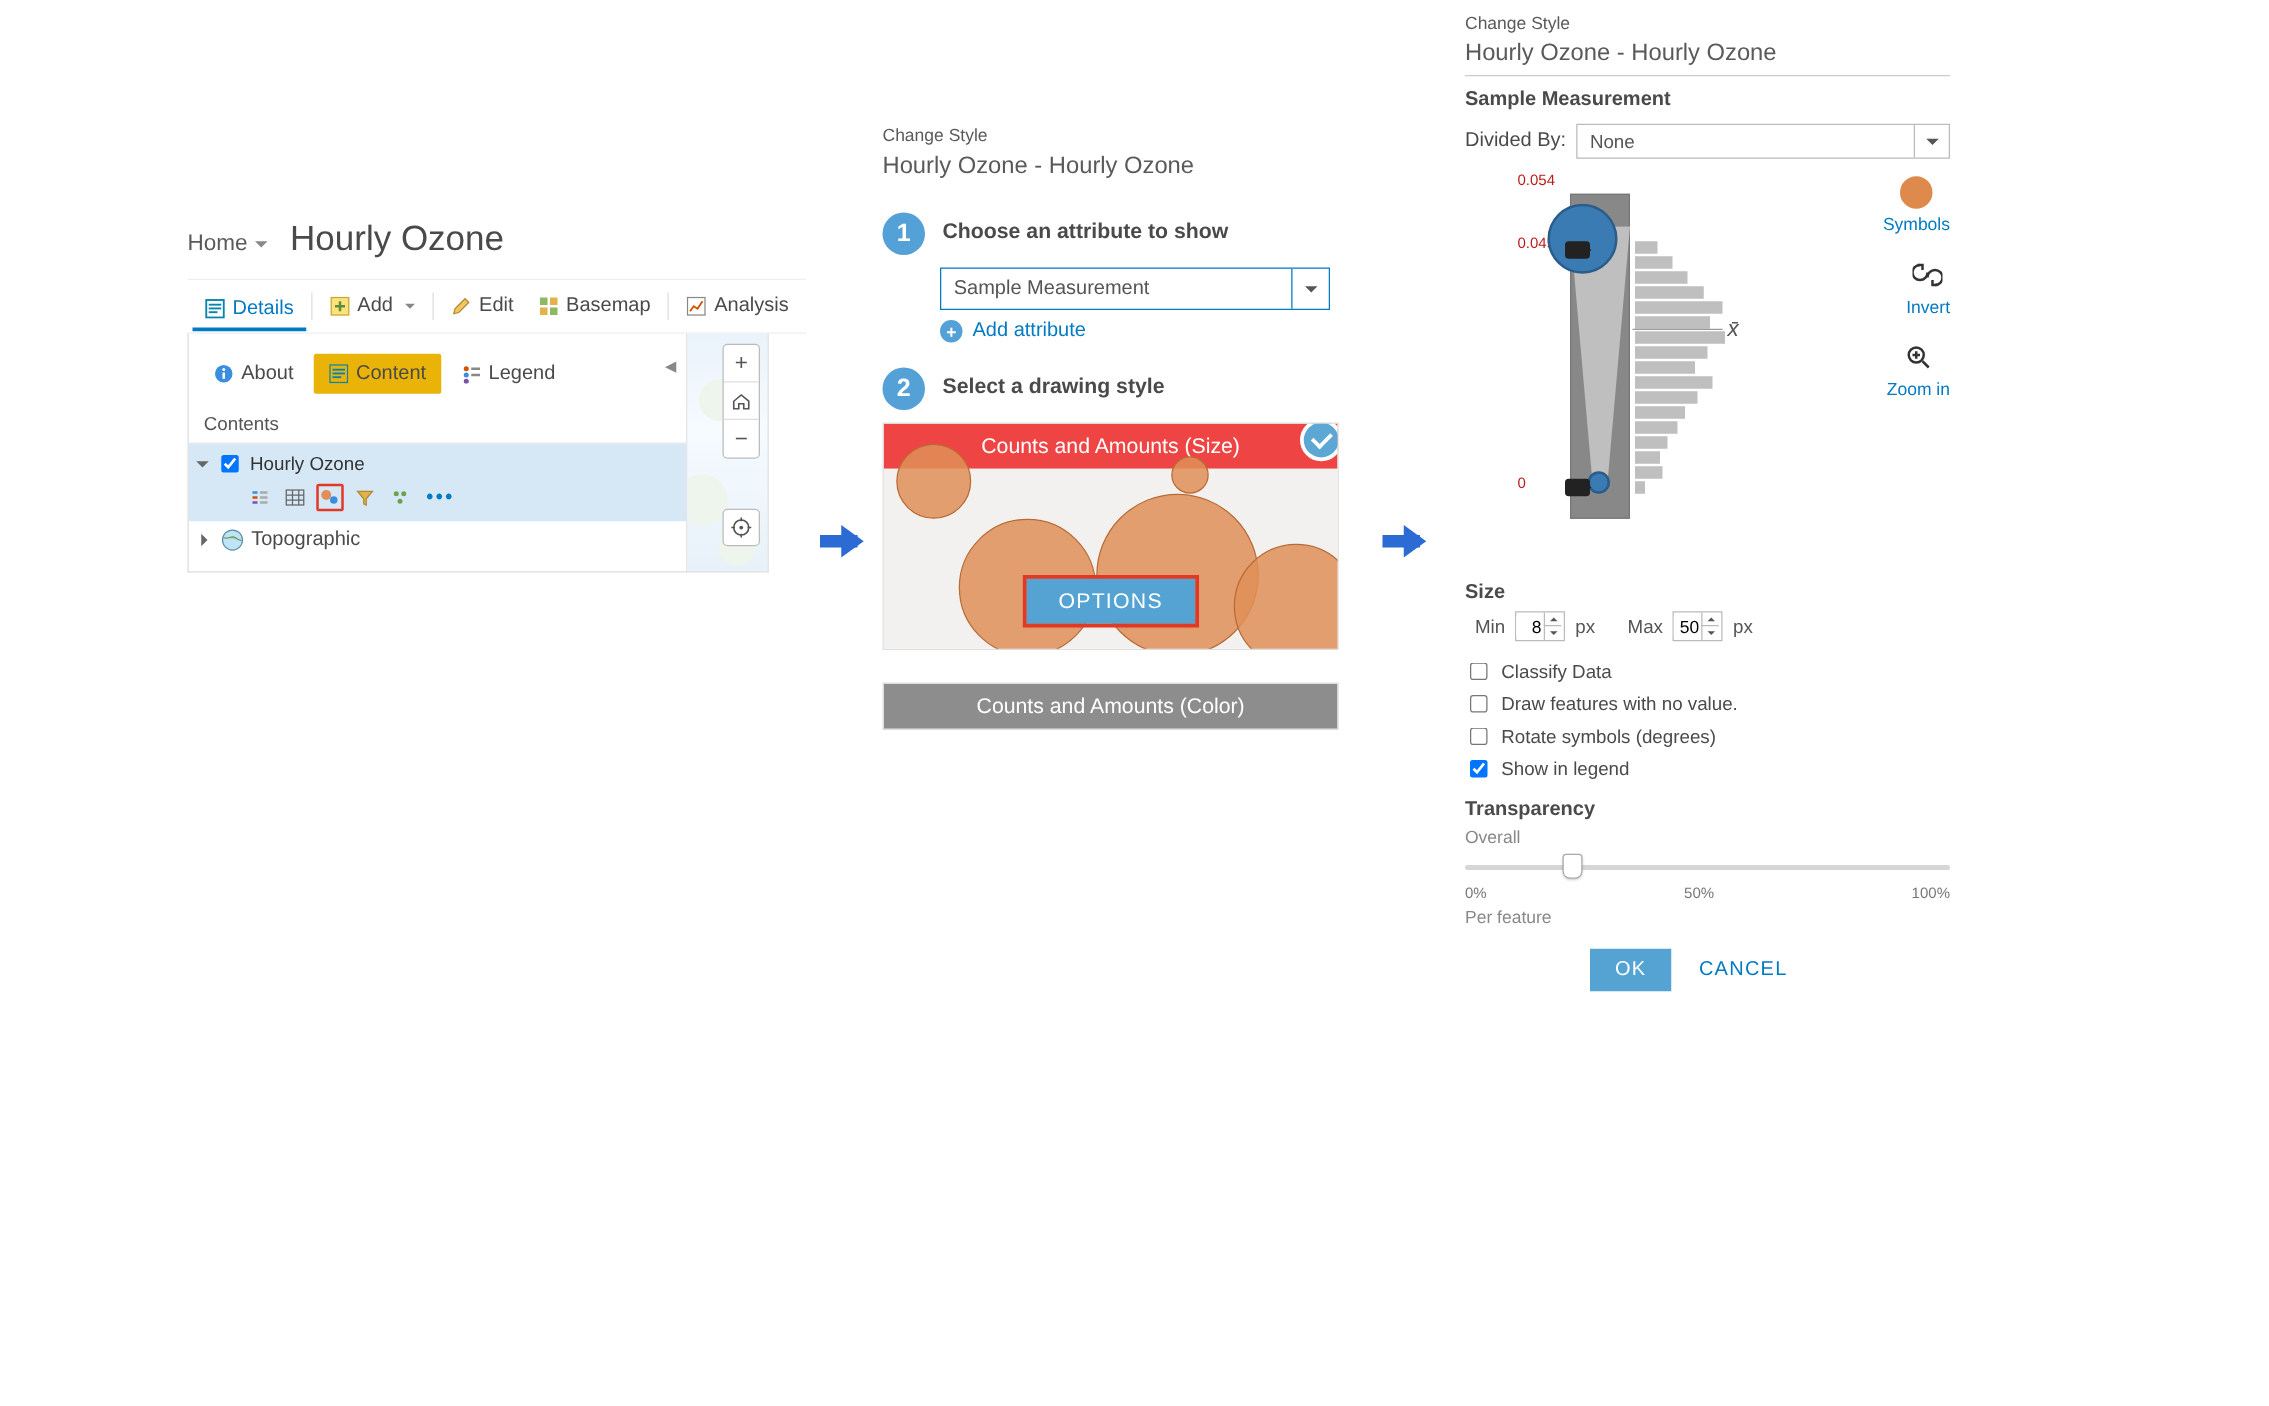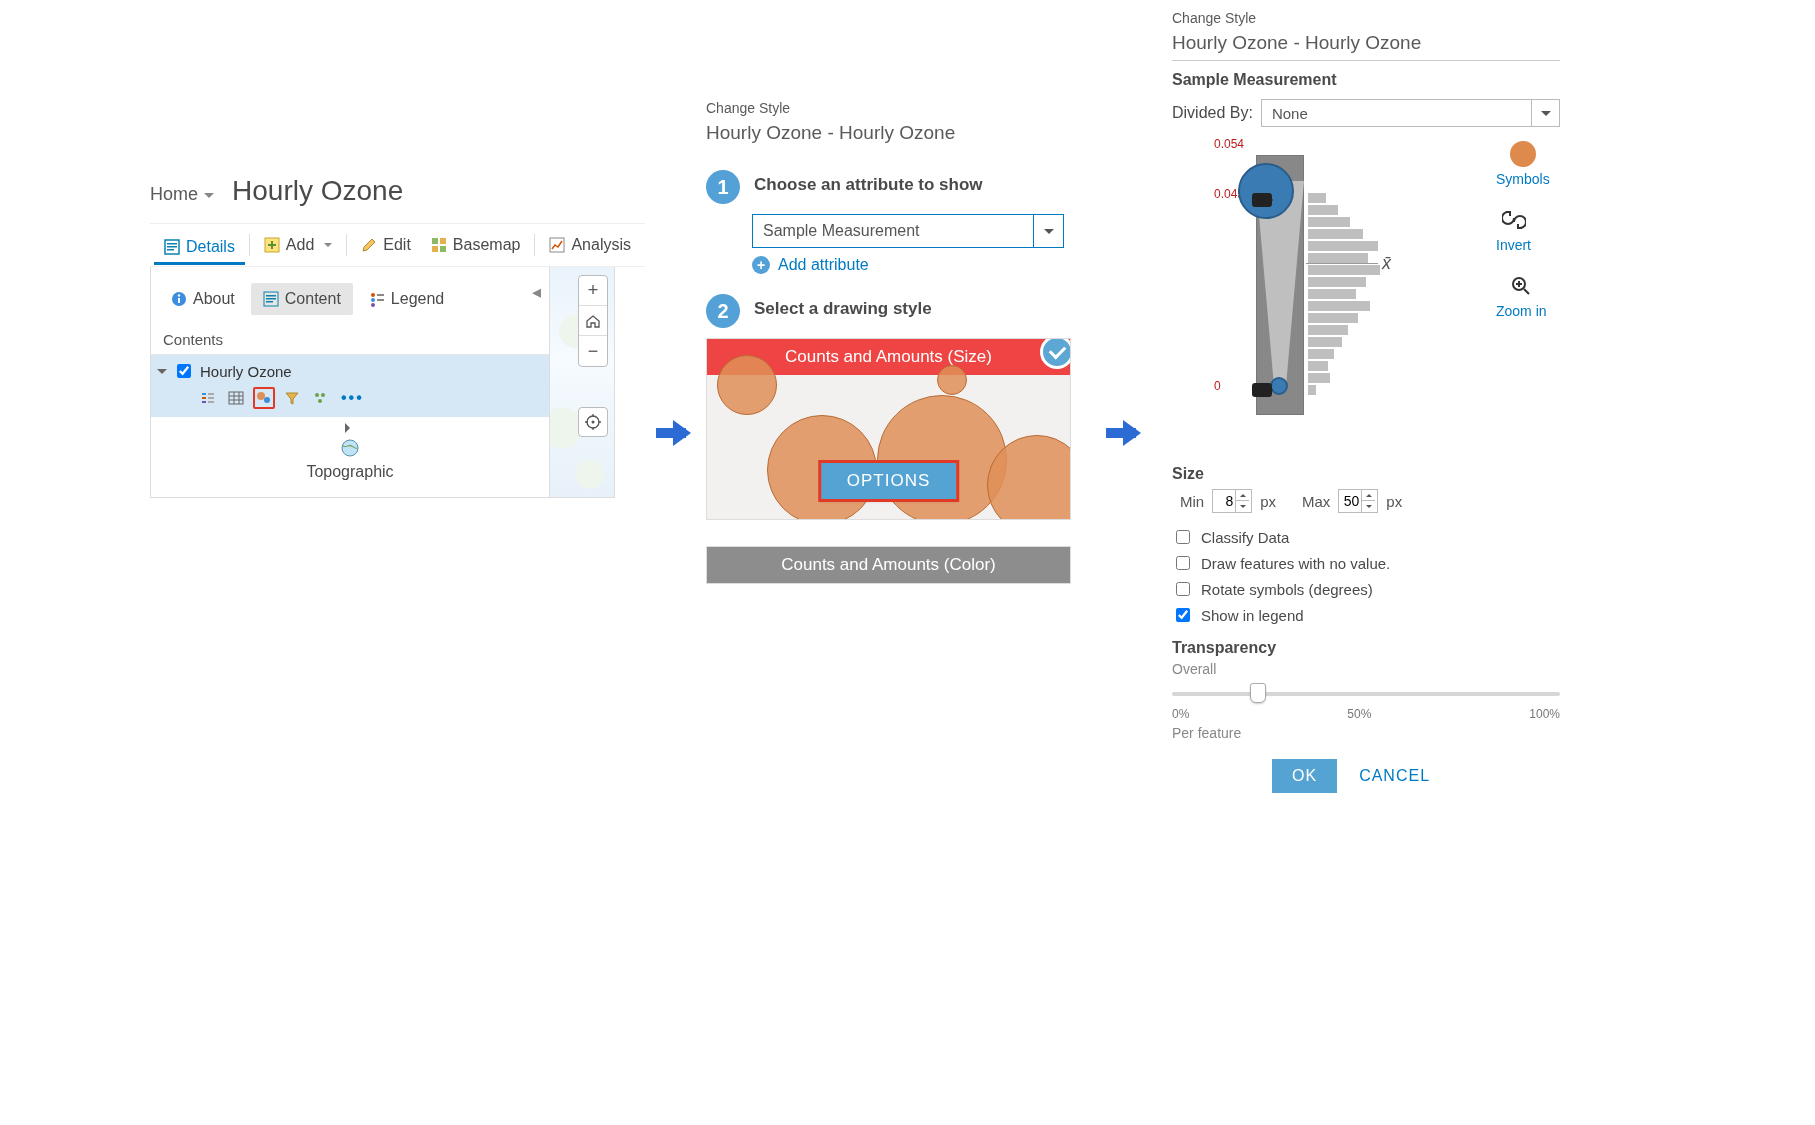--- a/index.html
+++ b/index.html
@@ -35,35 +35,35 @@
   .tb-item{display:inline-flex;align-items:center;gap:6px;font-size:16px;color:#4a4a4a;padding:4px 10px;cursor:pointer;}
   .tb-item.active{color:var(--link);border-bottom:3px solid var(--link);padding-bottom:6px;margin-bottom:-9px;}
   .tb-divider{width:1px;height:22px;background:#ddd;margin:0 4px;}
   .tb-icon{width:16px;height:16px;display:inline-block;}
   .tb-dropdown::after{content:"";display:inline-block;margin-left:4px;border:4px solid transparent;border-top-color:#888;transform:translateY(2px);}
 
   .panel-body{display:flex;gap:0;margin-top:0;}
   .side-panel{width:400px;border:1px solid var(--panel-border);border-top:none;padding:10px 0 10px 0;position:relative;}
   .side-tabs{display:flex;gap:4px;align-items:center;padding:6px 8px;}
   .side-tab{display:flex;align-items:center;gap:6px;padding:7px 12px;font-size:16px;color:#4a4a4a;cursor:pointer;border-radius:2px;}
-  .side-tab.active{background:#e5e5e5;}
+  .side-tab.active{background:#eab308;}
   .side-tab .ic{width:16px;height:16px;}
   .collapse-caret{position:absolute;right:8px;top:14px;font-size:18px;color:#888;cursor:pointer;}
   .contents-h{padding:10px 12px 6px;border-bottom:1px solid #e8e8e8;font-size:15px;color:#555;}
   .layer-row{background:#d6e8f5;padding:6px 10px 6px 6px;}
   .layer-top{display:flex;align-items:center;gap:6px;}
   .layer-tri{width:0;height:0;border:5px solid transparent;border-top-color:#666;transform:translateY(3px);} 
   .layer-chk{width:14px;height:14px;}
   .layer-name{font-size:15px;color:#333;}
   .layer-tools{display:flex;gap:6px;align-items:center;margin:6px 0 2px 40px;}
   .lt{width:22px;height:22px;border:1px solid transparent;display:flex;align-items:center;justify-content:center;border-radius:2px;cursor:pointer;}
   .lt.hl{border:2px solid var(--highlight-red);}
   .lt svg{width:16px;height:16px;}
   .more-dots{color:var(--link);letter-spacing:2px;font-weight:700;padding-left:4px;cursor:pointer;}
-  .basemap-row{display:flex;align-items:center;gap:6px;padding:6px 10px;flex-direction:column;}
+  .basemap-row{display:flex;align-items:center;gap:6px;padding:6px 10px;}
   .basemap-tri{width:0;height:0;border:5px solid transparent;border-left-color:#666;}
   .globe-ic{width:18px;height:18px;}
 
   .map-strip{width:65px;border:1px solid var(--panel-border);border-left:none;border-top:none;position:relative;background:linear-gradient(180deg,#eaf3fb 0%,#f5fbff 40%,#e8f1f9 100%);overflow:hidden;}
   .map-land{position:absolute;inset:0;background:
     radial-gradient(circle at 40% 28%,#eef5ec 0 16px,transparent 17px),
     radial-gradient(circle at 18% 70%,#eef5ec 0 20px,transparent 21px),
     radial-gradient(circle at 62% 90%,#eef5ec 0 14px,transparent 15px);}
   .map-ctrl{position:absolute;right:6px;top:8px;width:30px;background:#fff;border:1px solid #bbb;border-radius:4px;}
   .map-btn{height:30px;display:flex;align-items:center;justify-content:center;font-size:18px;color:#555;border-bottom:1px solid #ddd;cursor:pointer;}
@@ -118,21 +118,21 @@
   .ramp-funnel{position:absolute;left:0;top:26px;width:48px;height:208px;background:#bfbfbf;clip-path:polygon(0 0,100% 0,62% 100%,38% 100%);}
   .ramp-circle-top{position:absolute;left:-18px;top:8px;width:56px;height:56px;border-radius:50%;background:#3b7bb3;border:2px solid #2a5d8a;}
   .ramp-circle-bot{position:absolute;left:14px;top:222px;width:18px;height:18px;border-radius:50%;background:#3b7bb3;border:2px solid #2a5d8a;}
   .ramp-handle{position:absolute;left:80px;width:20px;height:14px;background:#222;border-radius:3px;cursor:grab;}
   .ramp-handle::after{content:"";position:absolute;right:-6px;top:2px;border:5px solid transparent;border-left-color:#222;}
   .ramp-scale{position:absolute;left:42px;font-size:12px;color:#b91c1c;text-align:left;width:36px;}
   .hist{position:absolute;left:136px;top:22px;width:100px;height:260px;}
   .hist-bar{position:absolute;left:0;height:10px;background:#bfbfbf;}
   .xbar{position:absolute;left:134px;top:128px;width:72px;height:1px;background:#999;}
   .xbar-lbl{position:absolute;left:210px;top:118px;font-style:italic;font-size:18px;color:#555;}
-  .ramp-tools{position:absolute;right:0;top:6px;width:64px;display:flex;flex-direction:column;gap:20px;align-items:flex-start;}
+  .ramp-tools{position:absolute;right:0;top:6px;width:64px;display:flex;flex-direction:column;gap:20px;align-items:flex-end;}
   .rt{display:flex;flex-direction:column;align-items:center;gap:4px;cursor:pointer;}
   .rt .lbl{font-size:14px;color:var(--link);}
   .rt .ic{width:26px;height:26px;display:flex;align-items:center;justify-content:center;color:#333;}
   .rt.sym .ic{width:26px;height:26px;border-radius:50%;background:#de8a4c;}
 
   .size-section{margin-top:20px;}
   .size-h{font-weight:600;font-size:16px;color:#4a4a4a;margin-bottom:6px;}
   .size-row{display:flex;align-items:center;gap:8px;font-size:15px;color:#555;padding-left:8px;}
   .numbox{width:40px;height:24px;border:1px solid #bbb;display:flex;align-items:center;}
   .numbox input{width:22px;border:none;text-align:right;font-size:14px;padding:0 2px;outline:none;}

